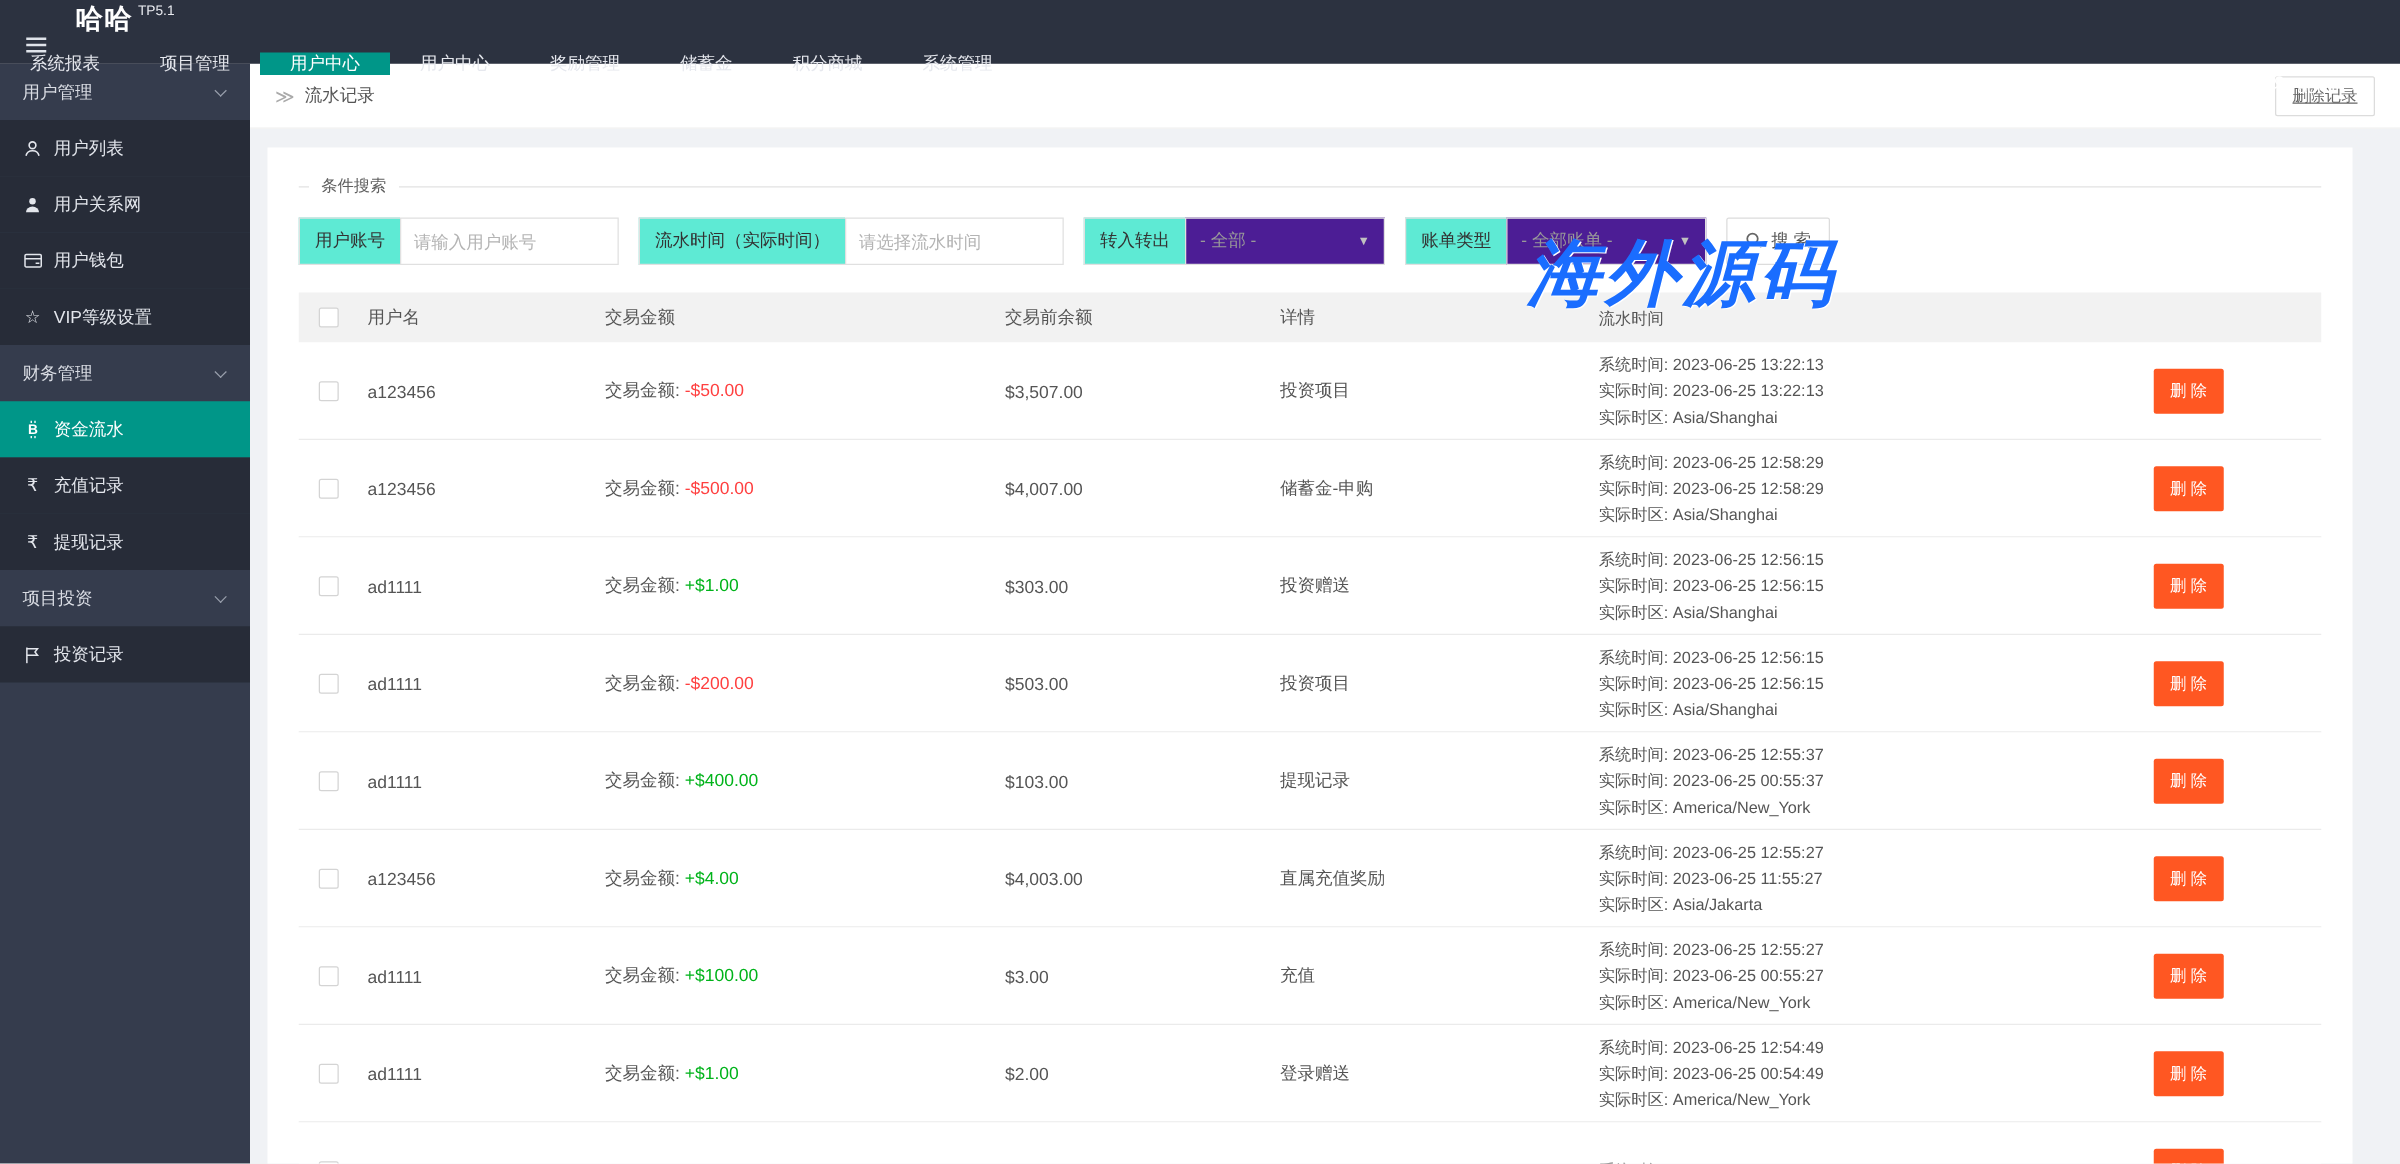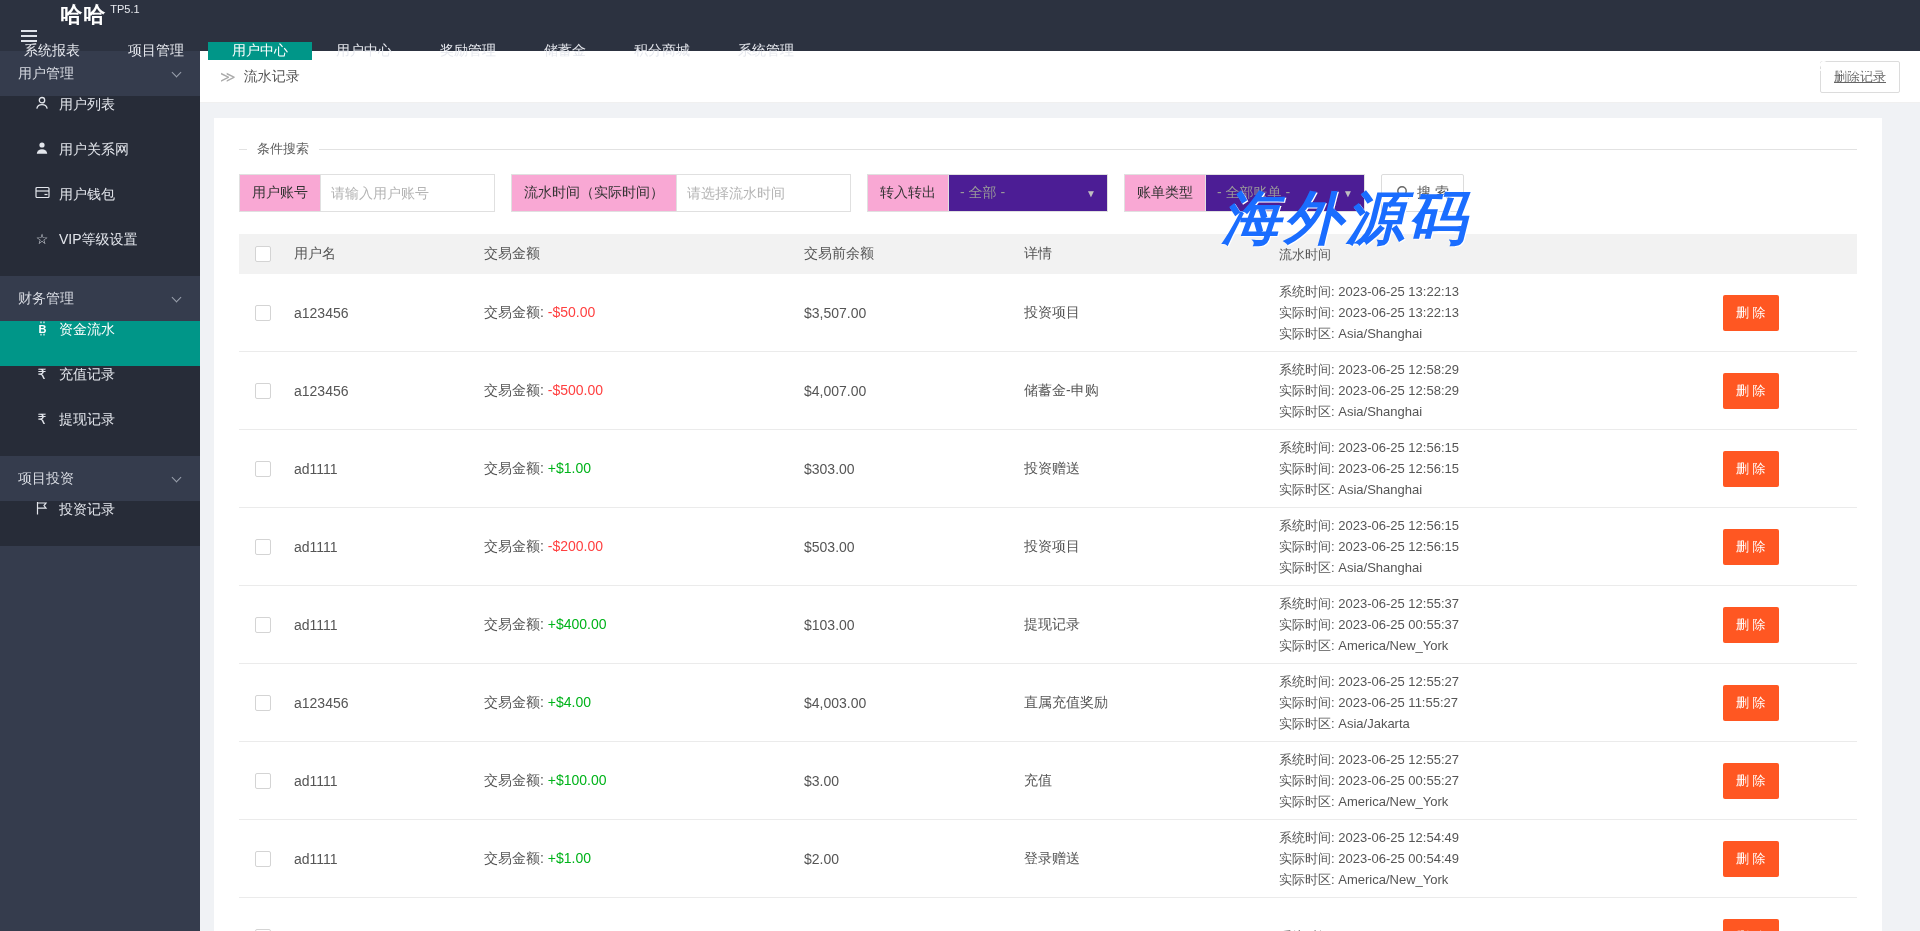--- a/index.html
+++ b/index.html
@@ -25,40 +25,40 @@
   .nav-item.active{ background:#009688; color:#fff; }
   .topbar-right{ margin-left:auto; display:flex; align-items:center; padding-right:30px; gap:40px; }
   .refresh{ display:flex; align-items:center; cursor:pointer; }
   .user-block{ display:flex; align-items:center; gap:7px; cursor:pointer; color:#fff; font-size:14px; }
   .chev-up{ width:7px; height:7px; border-right:1.6px solid #fff; border-bottom:1.6px solid #fff; transform:rotate(-135deg); margin-top:4px; }
   
   .sidebar{ position:absolute; left:0; top:51px; bottom:0; width:200px; background:#353c4d; z-index:9; }
   .side-header{ height:45px; display:flex; align-items:center; justify-content:space-between; padding:0 20px 0 18px;
     background:#353c4d; color:#d9dce3; font-size:14px; cursor:pointer; }
   .chev-down{ width:7px; height:7px; border-right:1.6px solid #9aa0ad; border-bottom:1.6px solid #9aa0ad; transform:rotate(45deg); margin-top:-3px; }
-  .side-item{ height:45px; display:flex; align-items:flex-start; gap:9px; padding:0 34px;
+  .side-item{ height:45px; display:flex; align-items:center; gap:9px; padding:0 18px;
     background:#272c38; color:#e3e6ec; font-size:14px; cursor:pointer; }
   .side-item.active{ background:#009688; color:#fff; }
   .side-icon{ width:16px; display:flex; align-items:center; justify-content:center; font-size:14px; }
   
   .crumb-bar{ position:absolute; left:200px; top:51px; right:0; height:52px; background:#fff;
     display:flex; align-items:center; padding:0 20px; border-bottom:1px solid #f0f0f0; z-index:8; }
   .crumb-icon{ color:#aaa; font-size:15px; margin-right:8px; }
   .crumb-title{ color:#555; font-size:14px; }
   .delete-records-btn{ margin-left:auto; background:#fff; border:1px solid #dcdcdc; border-radius:2px;
     color:#666; font-size:13px; padding:6px 13px; cursor:pointer;text-decoration:underline; }
   
   .content{ position:absolute; left:200px; top:103px; right:0; bottom:-400px; background:#f0f2f5; padding:15px 38px 0 14px; }
   .panel{ background:#fff; min-height:1200px; padding:12px 25px 40px; }
   
   .search-fieldset{ border:none; border-top:1px solid #e2e2e2; margin-top:10px; padding:12px 0 2px; }
   .search-fieldset legend{ font-size:13px; color:#5f5f5f; padding:0 10px; margin-left:8px; }
   .search-row{ display:flex; align-items:center; gap:16px; margin-top:4px; }
   .input-group{ display:flex; align-items:stretch; height:38px; }
-  .ig-label{ display:flex; align-items:center; padding:0 12px; background:#f9a8d4; border:1px solid #e0e0e0;
+  .ig-label{ display:flex; align-items:center; padding:0 12px; background:#5eead4; border:1px solid #e0e0e0;
     border-right:none; font-size:14px; color:#333; white-space:nowrap; }
   .ig-input{ width:175px; border:1px solid #e0e0e0; padding:0 10px; font-size:14px; color:#333; outline:none; }
   .ig-input::placeholder{ color:#b4b4b4; }
   .ig-select{ width:160px; border:1px solid #e0e0e0; background:#4c1d95; display:flex; align-items:center;
     justify-content:space-between; padding:0 11px; color:#999; font-size:14px; cursor:pointer; }
   .sel-arrow{ color:#c0c0c0; font-size:10px; }
   .search-btn{ height:38px; display:flex; align-items:center; gap:7px; background:#fff; border:1px solid #dcdcdc;
     border-radius:2px; padding:0 14px; font-size:14px; color:#555; cursor:pointer; }
   
   .table{ margin-top:20px; }

